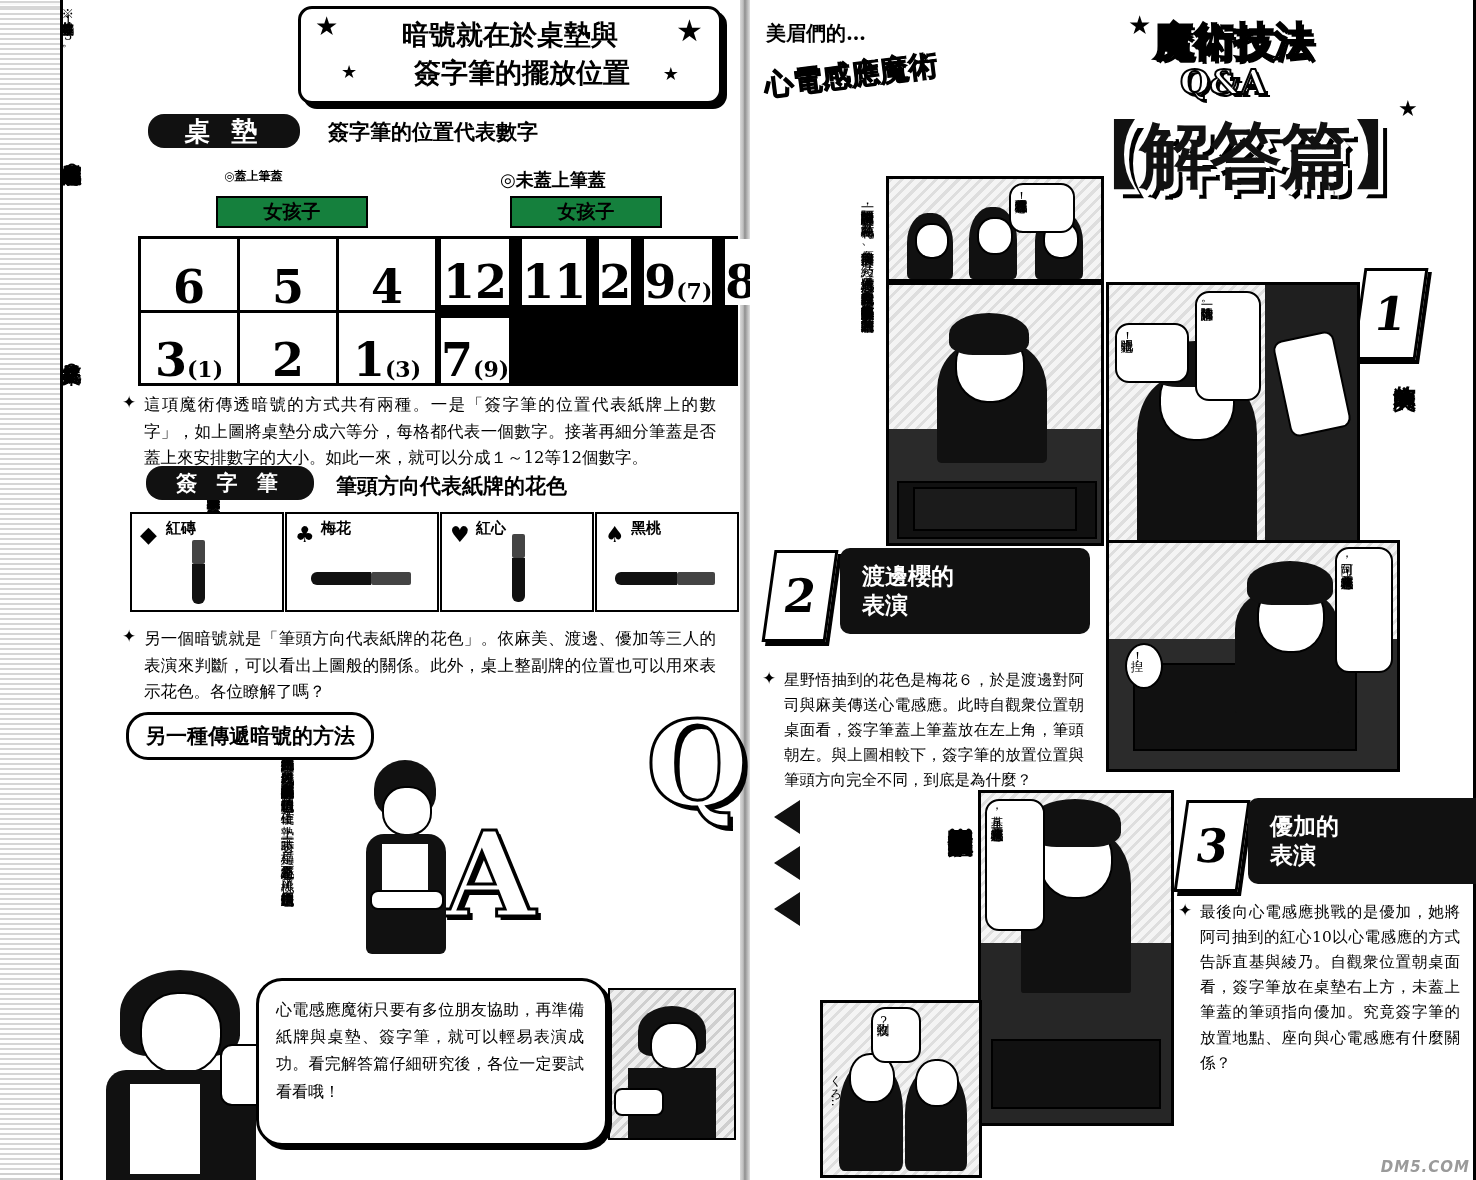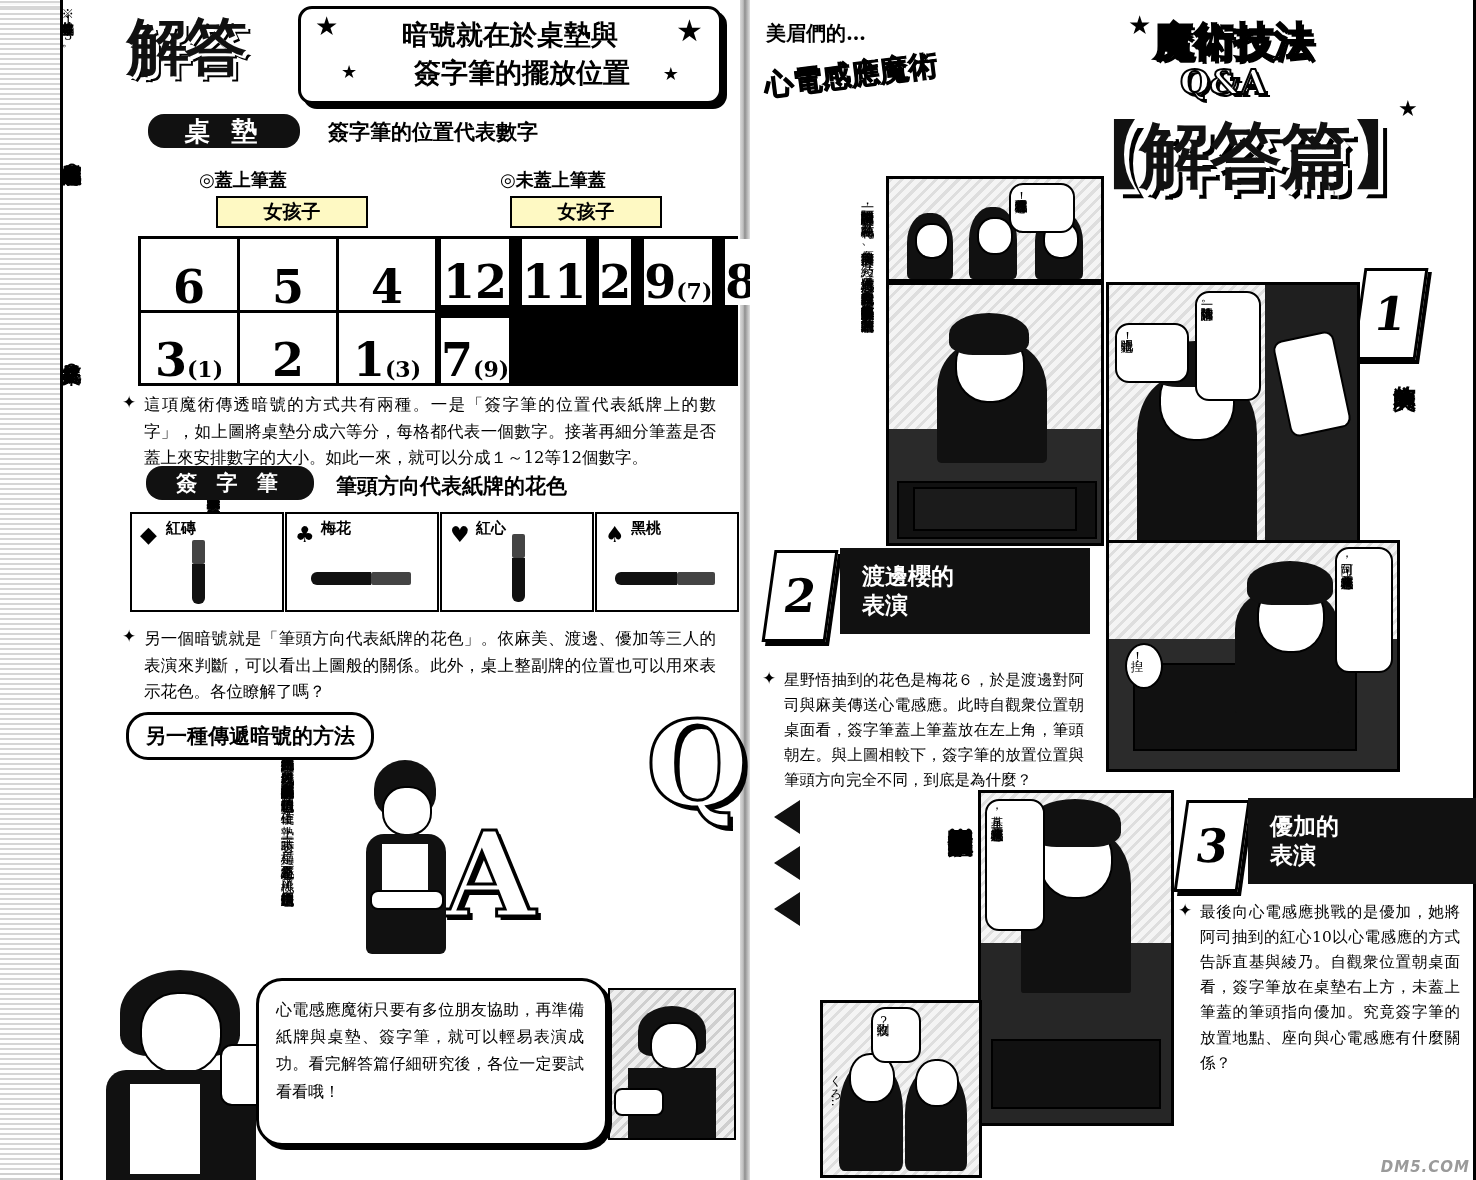--- a/index.html
+++ b/index.html
@@ -37,21 +37,21 @@
   .star{position:absolute;color:#000;}
   .star:before{content:"★";}
 
   .tag{position:absolute;background:#111;color:#fff;border-radius:16px;
     font-family:"DejaVu Serif","Liberation Serif",serif;font-weight:bold;
     display:flex;align-items:center;justify-content:center;letter-spacing:6px;}
 
   .subhead{position:absolute;font-family:"DejaVu Serif","Liberation Serif",serif;
     font-weight:bold;font-size:21px;}
 
-  .capbox{position:absolute;border:2px solid #000;background:#fef9c3;
+  .capbox{position:absolute;border:2px solid #000;background:#15803d;
     display:flex;align-items:center;justify-content:center;
     font-family:"DejaVu Serif","Liberation Serif",serif;font-weight:bold;font-size:19px;}
 
   .grid{position:absolute;border:3px solid #000;display:grid;background:#000;gap:3px;}
   .grid .cell{background:#fff;display:flex;align-items:flex-end;justify-content:center;
     font-family:"DejaVu Serif","Liberation Serif",serif;font-weight:bold;}
   .grid .cell .n{font-size:46px;line-height:1;}
   .grid .cell .s{font-size:22px;line-height:1;padding-bottom:3px;}
 
   .body-text{position:absolute;font-size:16.5px;line-height:1.62;
@@ -81,21 +81,21 @@
   #rightFrame{position:absolute;inset:0;border-right:3px solid #000;}
 
   .burst{position:absolute;background:#fff;
     clip-path:polygon(6% 18%,16% 4%,30% 14%,44% 0,56% 16%,72% 6%,84% 20%,98% 14%,
                       94% 34%,100% 50%,92% 64%,98% 82%,82% 80%,70% 96%,56% 82%,
                       42% 98%,30% 82%,16% 94%,10% 76%,0 62%,8% 46%,0 30%);
     border:0;}
 
   .blkbadge{position:absolute;background:#111;color:#fff;
     font-family:"DejaVu Serif","Liberation Serif",serif;font-weight:bold;
-    display:flex;align-items:center;border-radius:0;}
+    display:flex;align-items:center;border-radius:10px;}
 
   .numtab{position:absolute;background:#fff;border:3px solid #000;
     font-family:"DejaVu Serif","Liberation Serif",serif;font-weight:bold;font-size:46px;
     display:flex;align-items:center;justify-content:center;
     transform:skewX(-8deg);box-shadow:4px 4px 0 #000;}
 
   .manga{position:absolute;border:3px solid #000;overflow:hidden;background:#e9e9e9;}
   .manga .sky{position:absolute;inset:0;background:
      repeating-linear-gradient(135deg,#dedede 0 3px,#f4f4f4 3px 8px);}
   .manga .floorDark{position:absolute;left:0;right:0;bottom:0;height:44%;background:#2a2a2a;}
@@ -119,37 +119,34 @@
 <div id="page">
 
   <div class="halftone" style="left:0;top:0;width:62px;height:1180px;"></div>
   <div class="halftone" style="left:0;top:0;width:1476px;height:8px;"></div>
   <div class="halftone" style="left:0;bottom:0;width:1476px;height:10px;"></div>
   <div class="gutter" style="left:736px;"></div>
 
   <div id="left">
     <div id="leftFrame"></div>
 
-    <div class="kaitou-logo">
-      <span class="big">解答</span>
-    </div>
 
     <div class="title-balloon">
       <div class="line l1">暗號就在於桌墊與</div>
       <div class="line l2">簽字筆的擺放位置</div>
       <span class="star" style="left:14px;top:2px;font-size:26px;"></span>
       <span class="star" style="right:16px;top:4px;font-size:30px;"></span>
       <span class="star" style="left:40px;top:52px;font-size:18px;"></span>
       <span class="star" style="right:40px;top:54px;font-size:18px;"></span>
     </div>
 
     <div class="tag" style="left:88px;top:114px;width:152px;height:34px;font-size:26px;">桌 墊</div>
     <div class="subhead" style="left:268px;top:118px;">簽字筆的位置代表數字</div>
 
-    <div class="subhead" style="left:139px;top:168px;font-size:18px;">◎蓋上筆蓋</div>
+    <div class="subhead" style="left:164px;top:168px;font-size:12px;">◎蓋上筆蓋</div>
     <div class="subhead" style="left:440px;top:168px;font-size:18px;">◎未蓋上筆蓋</div>
 
     <div class="capbox" style="left:156px;top:196px;width:148px;height:28px;">女孩子</div>
     <div class="capbox" style="left:450px;top:196px;width:148px;height:28px;">女孩子</div>
 
     <div class="grid" style="left:78px;top:236px;width:294px;height:144px;grid-template-columns:repeat(3,1fr);grid-template-rows:repeat(2,1fr);">
       <div class="cell">
           <span class="n">6</span>
           <span class="s"></span>
         </div>

